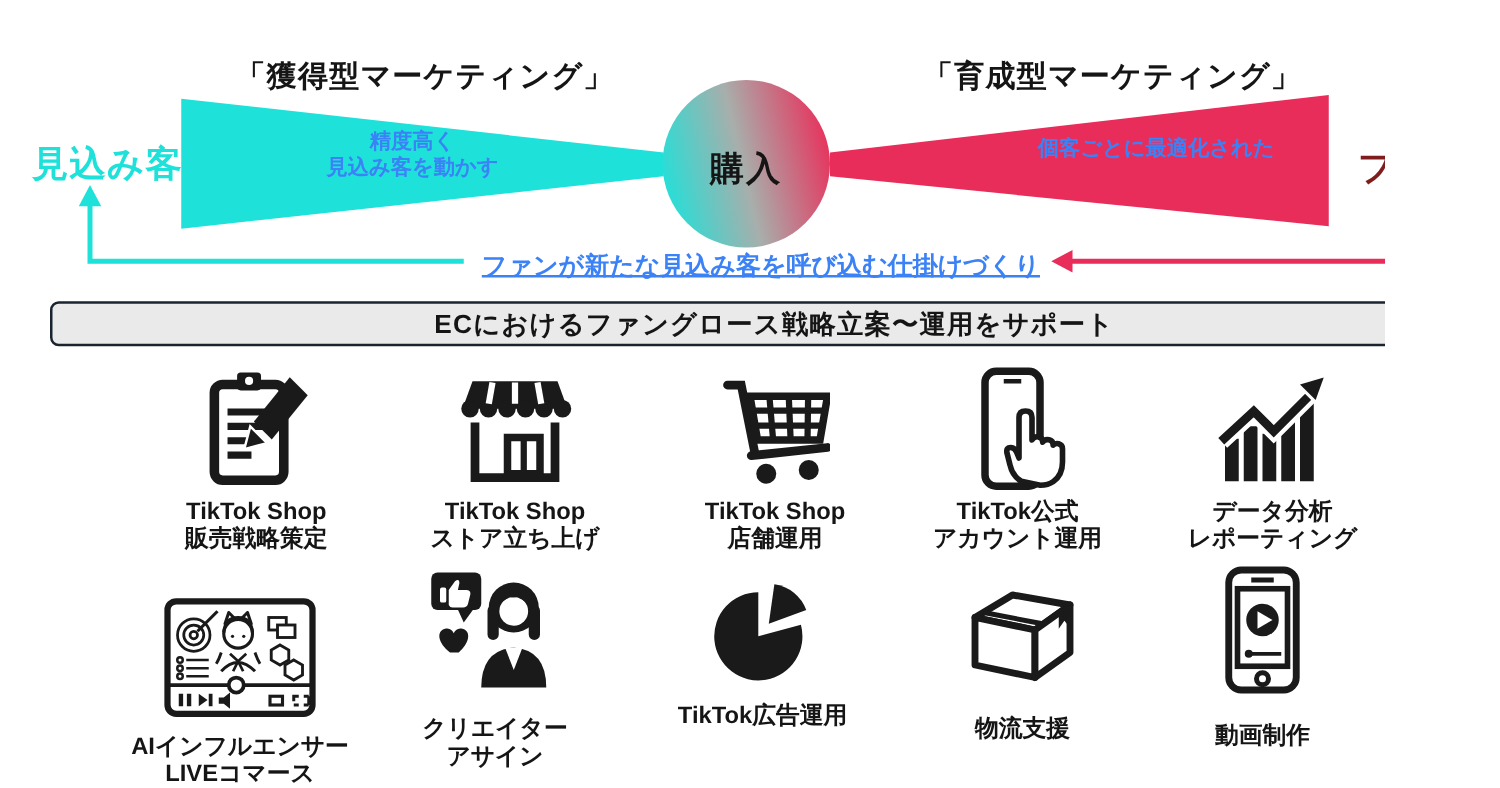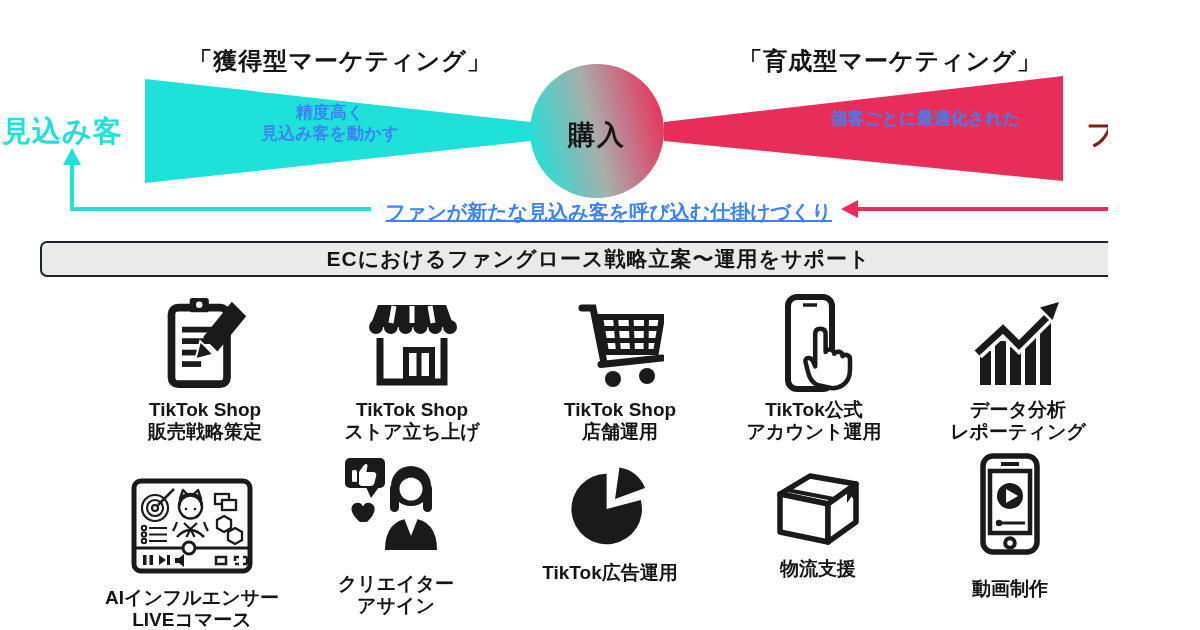--- a/index.html
+++ b/index.html
@@ -6,21 +6,21 @@
   .stage{position:relative;width:1108px;height:630px;background:#ffffff;overflow:hidden;
          font-family:"Liberation Sans","DejaVu Sans",sans-serif;color:#111;}
   .abs{position:absolute;}
   .hd{font-weight:bold;font-size:24px;text-align:center;letter-spacing:1px;color:#151515;}
   .funnel-body{font-weight:bold;font-size:17px;line-height:21px;text-align:center;color:#3b82f6;}
   .side-label{font-weight:bold;font-size:29px;letter-spacing:1px;}
   .purchase{font-weight:bold;font-size:27px;text-align:center;color:#151515;letter-spacing:2px;}
   .caption{font-weight:bold;font-size:20px;text-align:right;color:#3b82f6;text-decoration:underline;}
   .banner{left:40px;top:241px;width:1113px;height:32px;background:#EAEAEA;
           border:2.5px solid #1A2430;border-radius:7px;display:flex;align-items:center;
-          justify-content:center;font-weight:bold;font-size:21px;color:#151515;letter-spacing:1px;}
+          justify-content:center;font-weight:bold;font-size:21px;color:#151515;letter-spacing:1px;padding-left:21px;}
   .cell{position:absolute;width:224px;text-align:center;}
   .icon-box{display:flex;align-items:center;justify-content:center;}
   .r1 .icon-box{height:106px;}
   .r2 .icon-box{height:108px;}
   .cell-label{font-weight:bold;font-size:19px;line-height:22px;color:#151515;}
   .r1 .cell-label{margin-top:3px;}
   svg{display:block;}
 </style>
 </head>
 <body>
@@ -44,21 +44,21 @@
     </g>
     <g>
       <polyline points="1113,166 1113,209 856,209" fill="none" stroke="#E92D5B" stroke-width="4"></polyline>
       <polygon points="841,209 858,200 858,218" fill="#E92D5B"></polygon>
     </g>
   </svg>
 
   <div class="abs hd" style="left:180px;top:45px;width:320px">「獲得型マーケティング」</div>
   <div class="abs hd" style="left:730px;top:45px;width:320px">「育成型マーケティング」</div>
 
-  <div class="abs side-label" style="left:2px;top:112px;width:140px;text-align:left;color:#1EE1DA">見込み客</div>
+  <div class="abs side-label" style="left:16px;top:112px;width:140px;text-align:center;color:#1EE1DA">見込み客</div>
   <div class="abs side-label" style="left:1072px;top:115px;width:120px;text-align:center;color:#7f1d1d">ファン</div>
 
   <div class="abs funnel-body" style="left:165px;top:102px;width:330px">
     <div>精度高く</div>
     <div>見込み客を動かす</div>
   </div>
   <div class="abs funnel-body" style="left:765px;top:108px;width:320px">
     <div>個客ごとに最適化された</div>
   </div>
 
@@ -254,21 +254,21 @@
       <svg width="108" height="88" viewBox="0 0 108 88">
         <g stroke="#1a1a1a" stroke-width="5.5" fill="#fff" stroke-linejoin="round">
           <polygon points="16,34 46,16 92,24 64,44"></polygon>
           <polygon points="16,34 64,44 64,82 16,72"></polygon>
           <polygon points="64,44 92,24 92,62 64,82"></polygon>
         </g>
         <line x1="23" y1="30" x2="70" y2="39" stroke="#1a1a1a" stroke-width="4"></line>
         <polygon points="83,27.5 92,24.5 92,42 87.5,36.5 83,43" fill="#1a1a1a"></polygon>
       </svg>
     </div>
-    <div class="cell-label" style="">
+    <div class="cell-label" style="margin-top:15px">
       <div>物流支援</div>
       <div></div>
     </div>
   </div>
 
   <div class="cell r2" style="left:898px;top:450px">
     <div class="icon-box">
       <svg width="66" height="104" viewBox="0 0 66 104">
         <rect x="6" y="4" width="54" height="96" rx="10" fill="#fff" stroke="#1a1a1a" stroke-width="5.5"></rect>
         <line x1="24" y1="12" x2="42" y2="12" stroke="#1a1a1a" stroke-width="4"></line>

